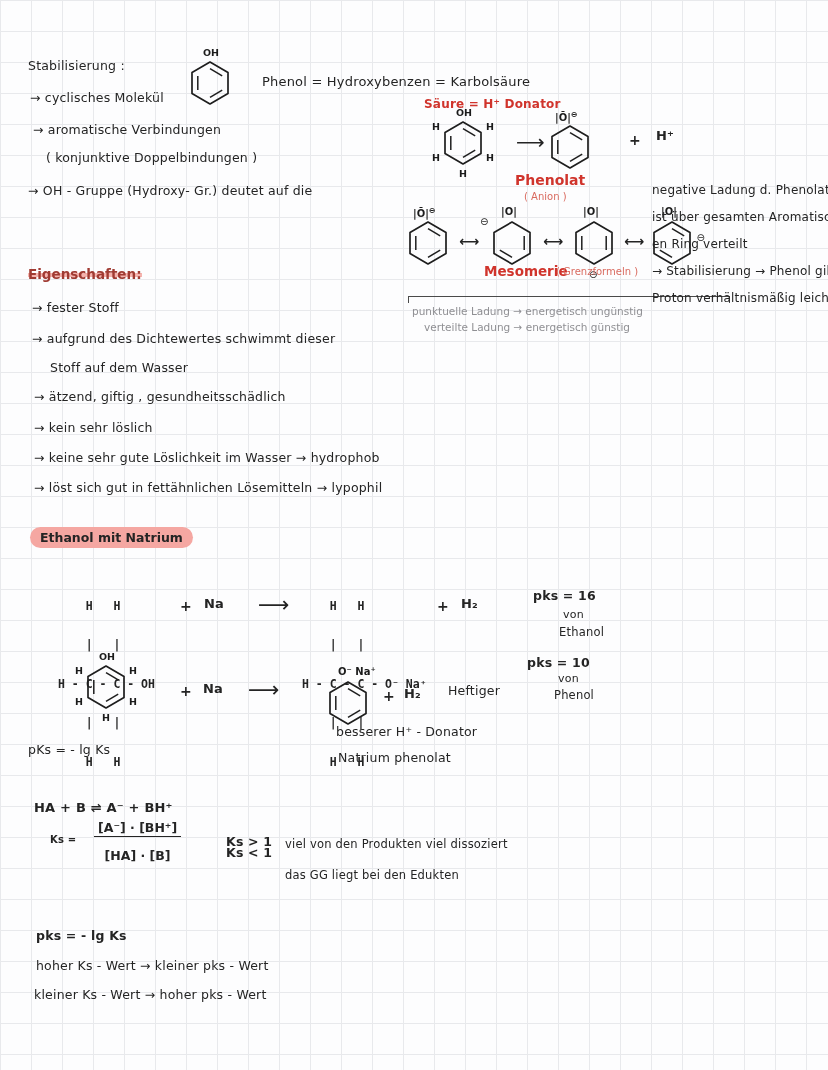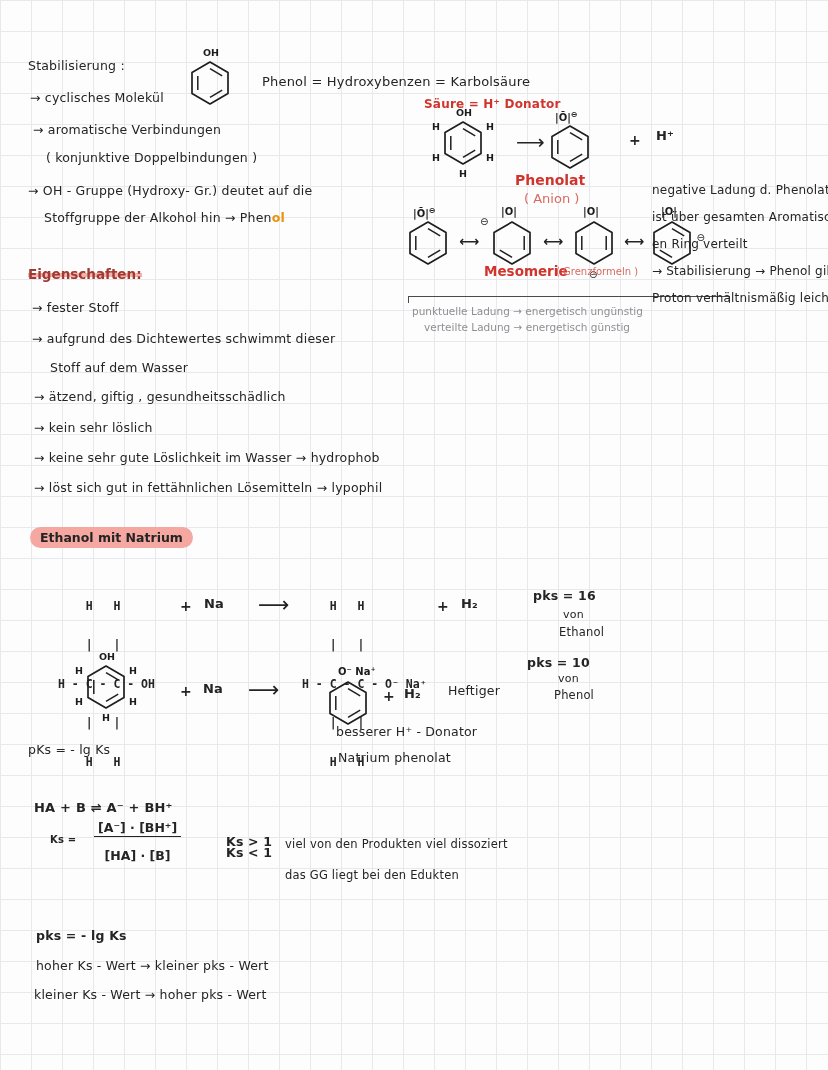--- a/index.html
+++ b/index.html
@@ -58,23 +58,20 @@
       <line x1="20" y1="8.7" x2="32.2" y2="15.9"></line>
       <line x1="32.2" y1="30.1" x2="20" y2="37.3"></line>
       <line x1="7.8" y1="30.1" x2="7.8" y2="15.9"></line>
     </svg>
   </div>
 
   <div class="abs hw" style="left:30px;top:90px">→ cyclisches  Molekül</div>
   <div class="abs hw" style="left:33px;top:122px">→ aromatische  Verbindungen</div>
   <div class="abs hw" style="left:46px;top:150px">( konjunktive  Doppelbindungen )</div>
   <div class="abs hw" style="left:28px;top:183px">→ OH - Gruppe   (Hydroxy- Gr.)  deutet  auf  die</div>
-  <div class="abs hw" style="left:44px;top:210px">
-    <span>Stoffgruppe  der  Alkohol  hin  →  Phen</span><span class="orange bold">ol</span>
-  </div>
 
   <div class="abs hw" style="left:262px;top:74px;font-size:13px">Phenol = Hydroxybenzen = Karbolsäure</div>
   <div class="abs hw red bold" style="left:424px;top:97px;font-size:12px">Säure = H⁺ Donator</div>
 
   <div class="ring" style="left:443px;top:120px">
     <span class="atom oh-top">OH</span>
     <span class="atom h-ul">H</span>
     <span class="atom h-ur">H</span>
     <span class="atom h-ll">H</span>
     <span class="atom h-lr">H</span>
@@ -93,21 +90,21 @@
       <polygon points="20,2 38,12.5 38,33.5 20,44 2,33.5 2,12.5"></polygon>
       <line x1="20" y1="8.7" x2="32.2" y2="15.9"></line>
       <line x1="32.2" y1="30.1" x2="20" y2="37.3"></line>
       <line x1="7.8" y1="30.1" x2="7.8" y2="15.9"></line>
     </svg>
   </div>
   <div class="abs hw bold" style="left:629px;top:132px;font-size:14px">+</div>
   <div class="abs hw bold" style="left:656px;top:128px;font-size:13px">H⁺</div>
 
   <div class="abs red bold" style="left:515px;top:172px;font-size:14px">Phenolat</div>
-  <div class="abs lightred" style="left:524px;top:191px;font-size:13px">( Anion )</div>
+  <div class="abs lightred" style="left:524px;top:191px;font-size:10px">( Anion )</div>
 
   <div class="ring" style="left:408px;top:220px">
     <span class="o-label"><span>|Ō|</span><sup>⊖</sup></span>
     <svg width="40" height="46" viewBox="0 0 40 46">
       <polygon points="20,2 38,12.5 38,33.5 20,44 2,33.5 2,12.5"></polygon>
       <line x1="20" y1="8.7" x2="32.2" y2="15.9"></line>
       <line x1="32.2" y1="30.1" x2="20" y2="37.3"></line>
       <line x1="7.8" y1="30.1" x2="7.8" y2="15.9"></line>
     </svg>
   </div>

